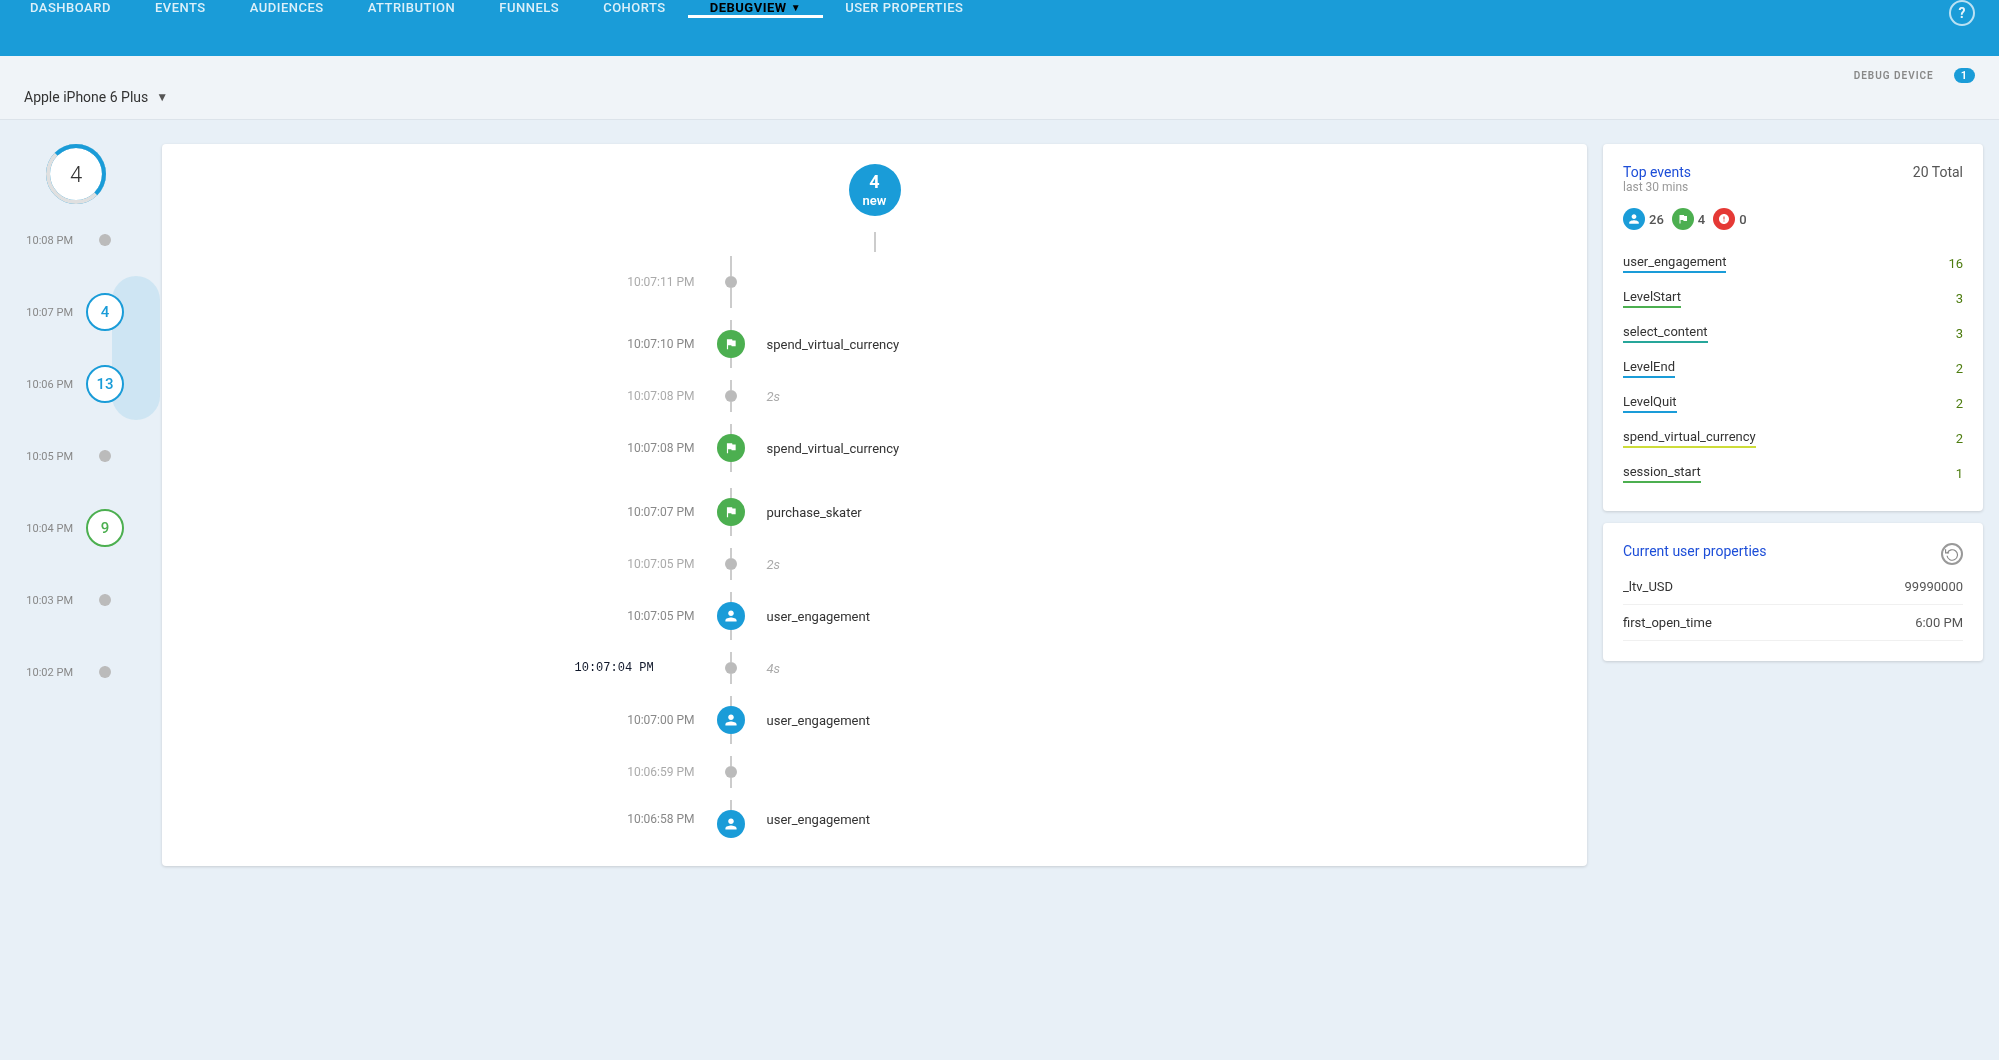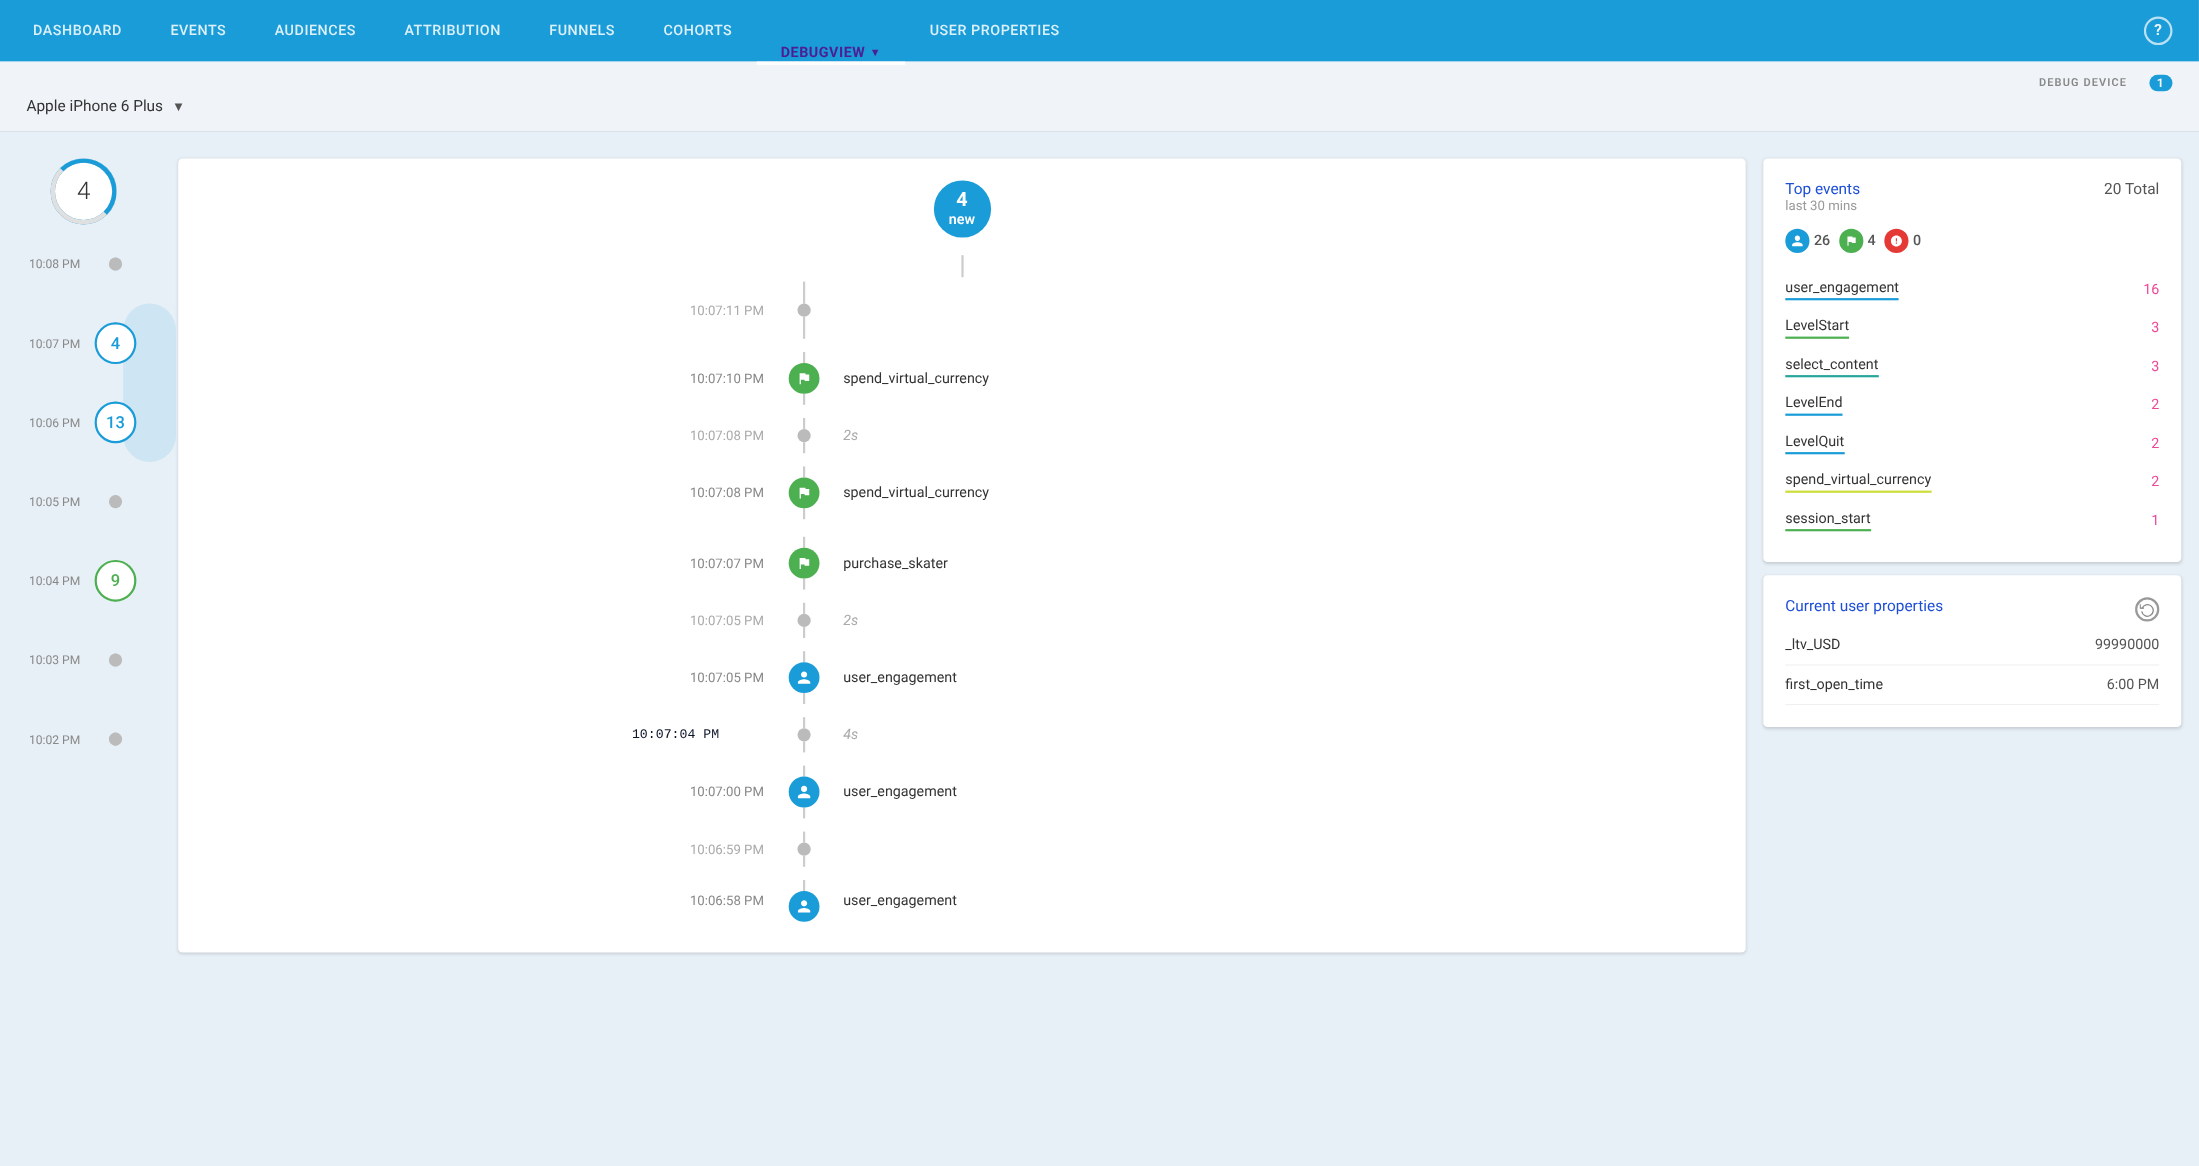--- a/index.html
+++ b/index.html
@@ -2,41 +2,40 @@
 <html><head>
   <meta charset="utf-8">
   <style>
     * { box-sizing: border-box; margin: 0; padding: 0; }
     body { font-family: 'Roboto', Arial, sans-serif; background: #e8f0f7; font-size: 13px; color: #333; }
 
     
     .top-nav {
       background: #1a9cd8;
       display: flex;
-      align-items: center;
+      align-items: flex-start;
       height: 56px;
-      padding: 17px 8px;
+      padding: 0 8px;
     }
     .nav-item {
       display: flex;
       align-items: center;
       padding: 0 22px;
       color: rgba(255,255,255,0.85);
       font-size: 13px;
       font-weight: 500;
       letter-spacing: 0.5px;
       cursor: pointer;
       text-transform: uppercase;
       position: relative;
     }
     .nav-item.active {
-      color: #4c1d95;
+      color: #000000;
       font-weight: 700;
       border-bottom: 3px solid #fff;
-      margin-top: 44px;
     }
     .nav-item .dropdown-arrow {
       margin-left: 4px;
       font-size: 10px;
     }
     .nav-spacer { flex: 1; }
     .nav-help {
       display: flex;
       align-items: center;
       padding: 0 16px;
@@ -346,21 +345,21 @@
       padding-bottom: 2px;
       border-bottom: 2px solid #1a9cd8;
       display: inline-block;
     }
     .event-list-name.green-bar { border-bottom-color: #4caf50; }
     .event-list-name.yellow-bar { border-bottom-color: #cddc39; }
     .event-list-name.blue-bar { border-bottom-color: #1a9cd8; }
     .event-list-name.teal-bar { border-bottom-color: #26a69a; }
     .event-list-count {
       font-size: 13px;
-      color: #ec4899;
+      color: #4d7c0f;
     }
 
     
     .user-prop-row {
       display: flex;
       justify-content: space-between;
       padding: 10px 0;
       border-bottom: 1px solid #f0f0f0;
       text-align: center;
     }

